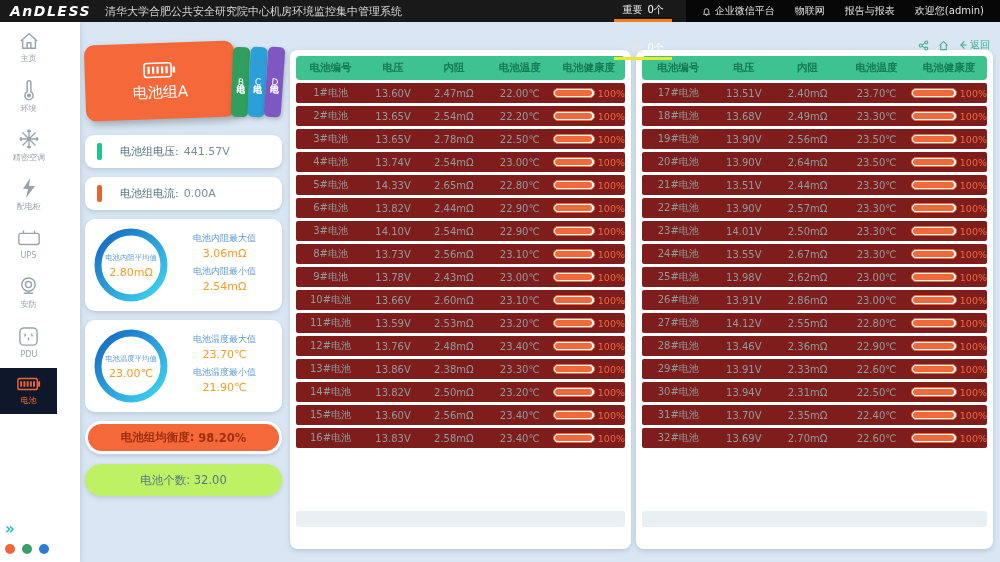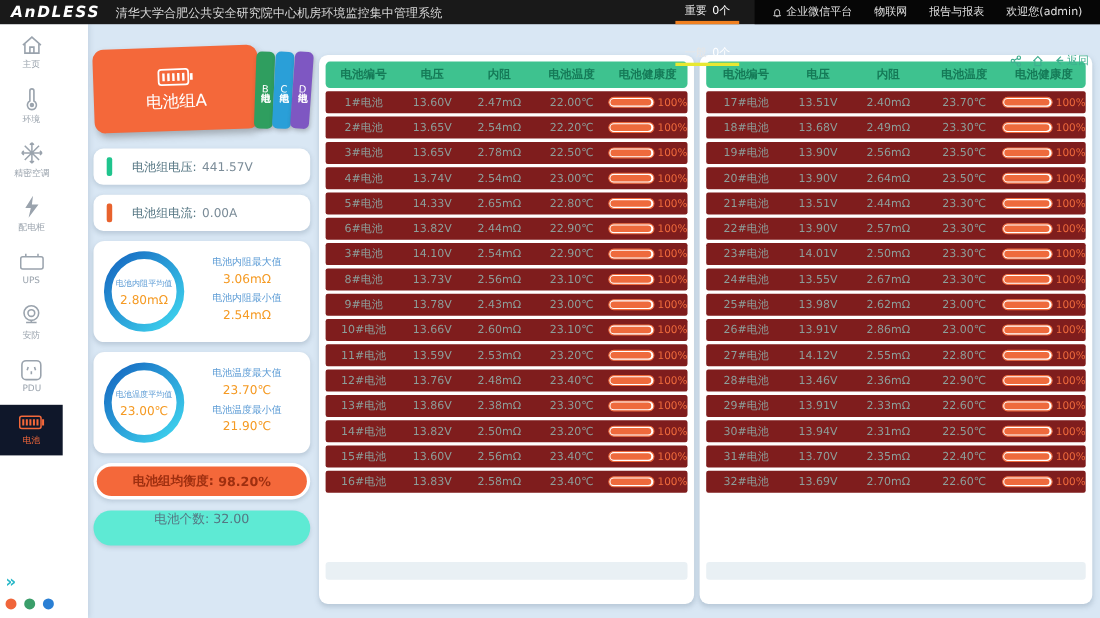--- a/index.html
+++ b/index.html
@@ -29,21 +29,21 @@
   .side-item.active { background:#0f172a; color:#f4683a; }
   .side-item.active svg { stroke:#f4683a; }
   .side-footer { position:absolute; left:5px; bottom:8px; }
   .chevrons { color:#2ab8c8; font-size:15px; font-weight:bold; letter-spacing:-2px; cursor:pointer; }
   .dots { display:flex; gap:7px; margin-top:6px; }
   .dot { width:10px; height:10px; border-radius:50%; cursor:pointer; }
   .dot-1 { background:#f0653a; } .dot-2 { background:#3a9e6a; } .dot-3 { background:#2a7fd4; }
 
   
   .main { position:absolute; left:57px; top:22px; right:0; bottom:0; background:#d9e7f4; }
-  .quickbar { position:absolute; top:26px; right:10px; display:flex; align-items:center; gap:9px; color:#3fae8f; font-size:10px; z-index:6; }
+  .quickbar { position:absolute; top:16px; right:10px; display:flex; align-items:center; gap:9px; color:#3fae8f; font-size:10px; z-index:6; }
   .quickbar svg { stroke:#3fae8f; fill:none; }
   .back-link { display:flex; align-items:center; gap:2px; cursor:pointer; }
 
   
   .left-panel { position:absolute; left:28px; top:18px; width:197px; }
   .group-stack { position:relative; height:86px; margin-bottom:9px; }
   .group-card { position:absolute; left:0; top:3px; width:150px; height:76px; background:#f4683a; border-radius:10px; transform:rotate(-2deg); box-shadow:2px 4px 7px rgba(60,60,60,.35); display:flex; flex-direction:column; align-items:center; justify-content:center; color:#fff; cursor:pointer; }
   .group-card .g-label { font-size:15px; margin-top:4px; }
   .gtab { position:absolute; top:7px; width:17px; height:70px; border-radius:5px; color:#fff; font-size:9px; display:flex; align-items:center; justify-content:center; writing-mode:vertical-lr; text-orientation:upright; cursor:pointer; box-shadow:1px 2px 4px rgba(60,60,60,.3); }
   .gtab-b { left:147px; background:#2f9e5f; transform:rotate(2deg); }
@@ -60,21 +60,21 @@
   .donut { position:relative; width:80px; height:80px; flex:none; }
   .donut-center { position:absolute; inset:0; display:flex; flex-direction:column; align-items:center; justify-content:center; text-align:center; }
   .donut-center .d-label { font-size:8px; color:#5b9bd5; transform:scale(.92); white-space:nowrap; }
   .donut-center .d-val { font-size:11px; color:#f59a23; margin-top:3px; }
   .donut-side { flex:1; text-align:center; }
   .donut-side .d-label { font-size:9px; color:#5b9bd5; }
   .donut-side .d-val { font-size:11px; color:#f59a23; margin:2px 0 5px; }
 
   .soc-card { background:#fff; border-radius:17px; padding:3px; margin-bottom:10px; box-shadow:0 2px 4px rgba(120,140,160,.3); }
   .soc-pill { background:#f4683a; border-radius:14px; height:27px; display:flex; align-items:center; justify-content:center; color:#9e2f10; font-weight:bold; font-size:11.5px; }
-  .count-pill { background:#5eead4; border-radius:17px; height:32px; display:flex; justify-content:center; color:#557683; font-size:11.5px; box-shadow:0 2px 4px rgba(120,140,160,.3); }
+  .count-pill { background:#bef264; border-radius:17px; height:32px; display:flex; align-items:center; justify-content:center; color:#557683; font-size:11.5px; box-shadow:0 2px 4px rgba(120,140,160,.3); }
 
   
   .table-card { position:absolute; top:28px; height:499px; background:#fff; border-radius:8px; padding:6px; box-shadow:0 2px 5px rgba(120,140,160,.35); }
   .table-left { left:233px; width:341px; }
   .table-right { left:579px; width:357px; }
   .t-head { height:24px; background:#3ec28f; border-radius:4px; display:flex; align-items:center; font-size:10.5px; font-weight:bold; color:#157a57; }
   .t-row { height:20px; background:#7f1d1d; margin-top:3px; border-radius:2px; display:flex; align-items:center; font-size:10px; color:#8d9e9a; }
   .c { text-align:center; }
   .c:nth-child(1){ width:21%; } .c:nth-child(2){ width:17%; } .c:nth-child(3){ width:20%; } .c:nth-child(4){ width:20%; } .c:nth-child(5){ width:22%; display:flex; align-items:center; justify-content:center; }
   .hbar { display:inline-block; width:48px; height:10px; border:1px solid #ee6a3c; border-radius:6px; padding:1px 2px 1px 1px; background:#fff; }

